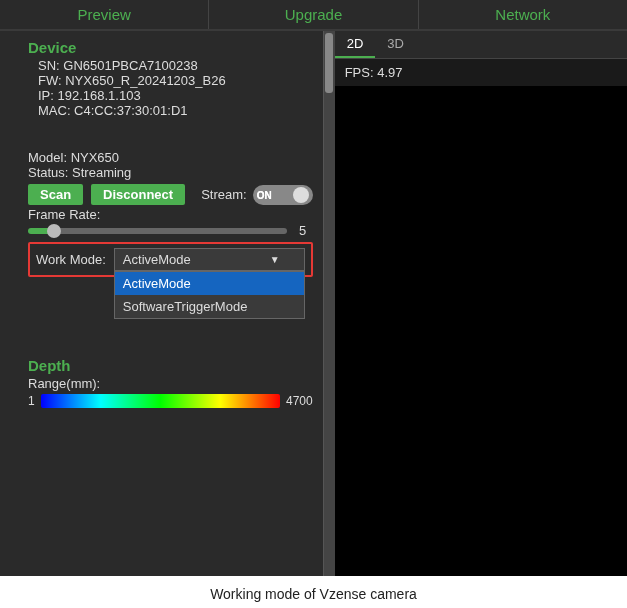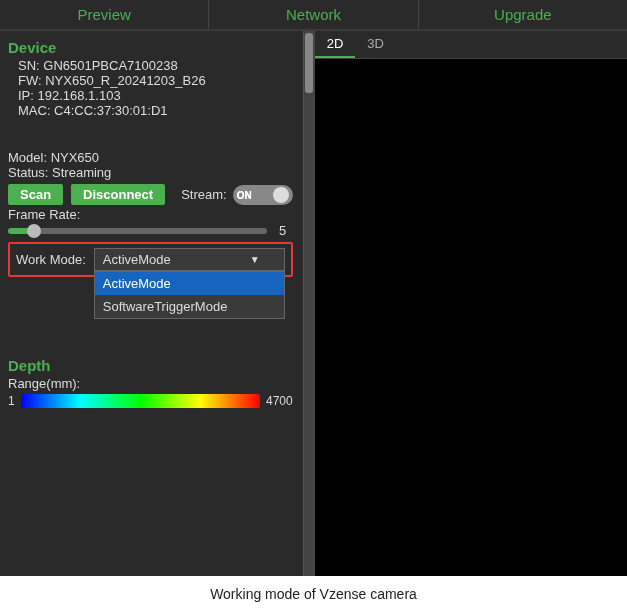--- a/index.html
+++ b/index.html
@@ -305,30 +305,30 @@
 
     .left-content {
       flex: 1;
     }
   </style>
 </head>
 <body>
 
 <div class="top-tabs">
   <div class="top-tab">Preview</div>
+  <div class="top-tab">Upgrade</div>
   <div class="top-tab">Network</div>
-  <div class="top-tab">Upgrade</div>
 </div>
 
 <div class="main-area">
 
   <div class="left-inner">
     <div class="left-content">
 
-      <div style="padding: 8px 10px 0 8px;">
+      <div style="padding: 8px 10px 0 28px;">
         <div class="section-title">Device</div>
         <div class="info-row">SN: GN6501PBCA7100238</div>
         <div class="info-row">FW: NYX650_R_20241203_B26</div>
         <div class="info-row">IP: 192.168.1.103</div>
         <div class="info-row">MAC: C4:CC:37:30:01:D1</div>
         <div class="info-row" style="padding-left:0;margin-top:32px;">Model: NYX650</div>
         <div class="info-row" style="padding-left:0;">Status: Streaming</div>
 
         <div class="buttons-row">
           <button class="btn-green">Scan</button>
@@ -381,18 +381,19 @@
     <div class="scrollbar">
       <div class="scrollbar-thumb"></div>
     </div>
   </div>
 
   <div class="right-panel">
     <div class="view-tabs">
       <div class="view-tab active">2D</div>
       <div class="view-tab">3D</div>
     </div>
+    <div class="fps-row">FPS: 4.97</div>
     <div class="preview-area"></div>
   </div>
 
 </div>
 
 <div class="caption">Working mode of Vzense camera</div>
 
 </body></html>

